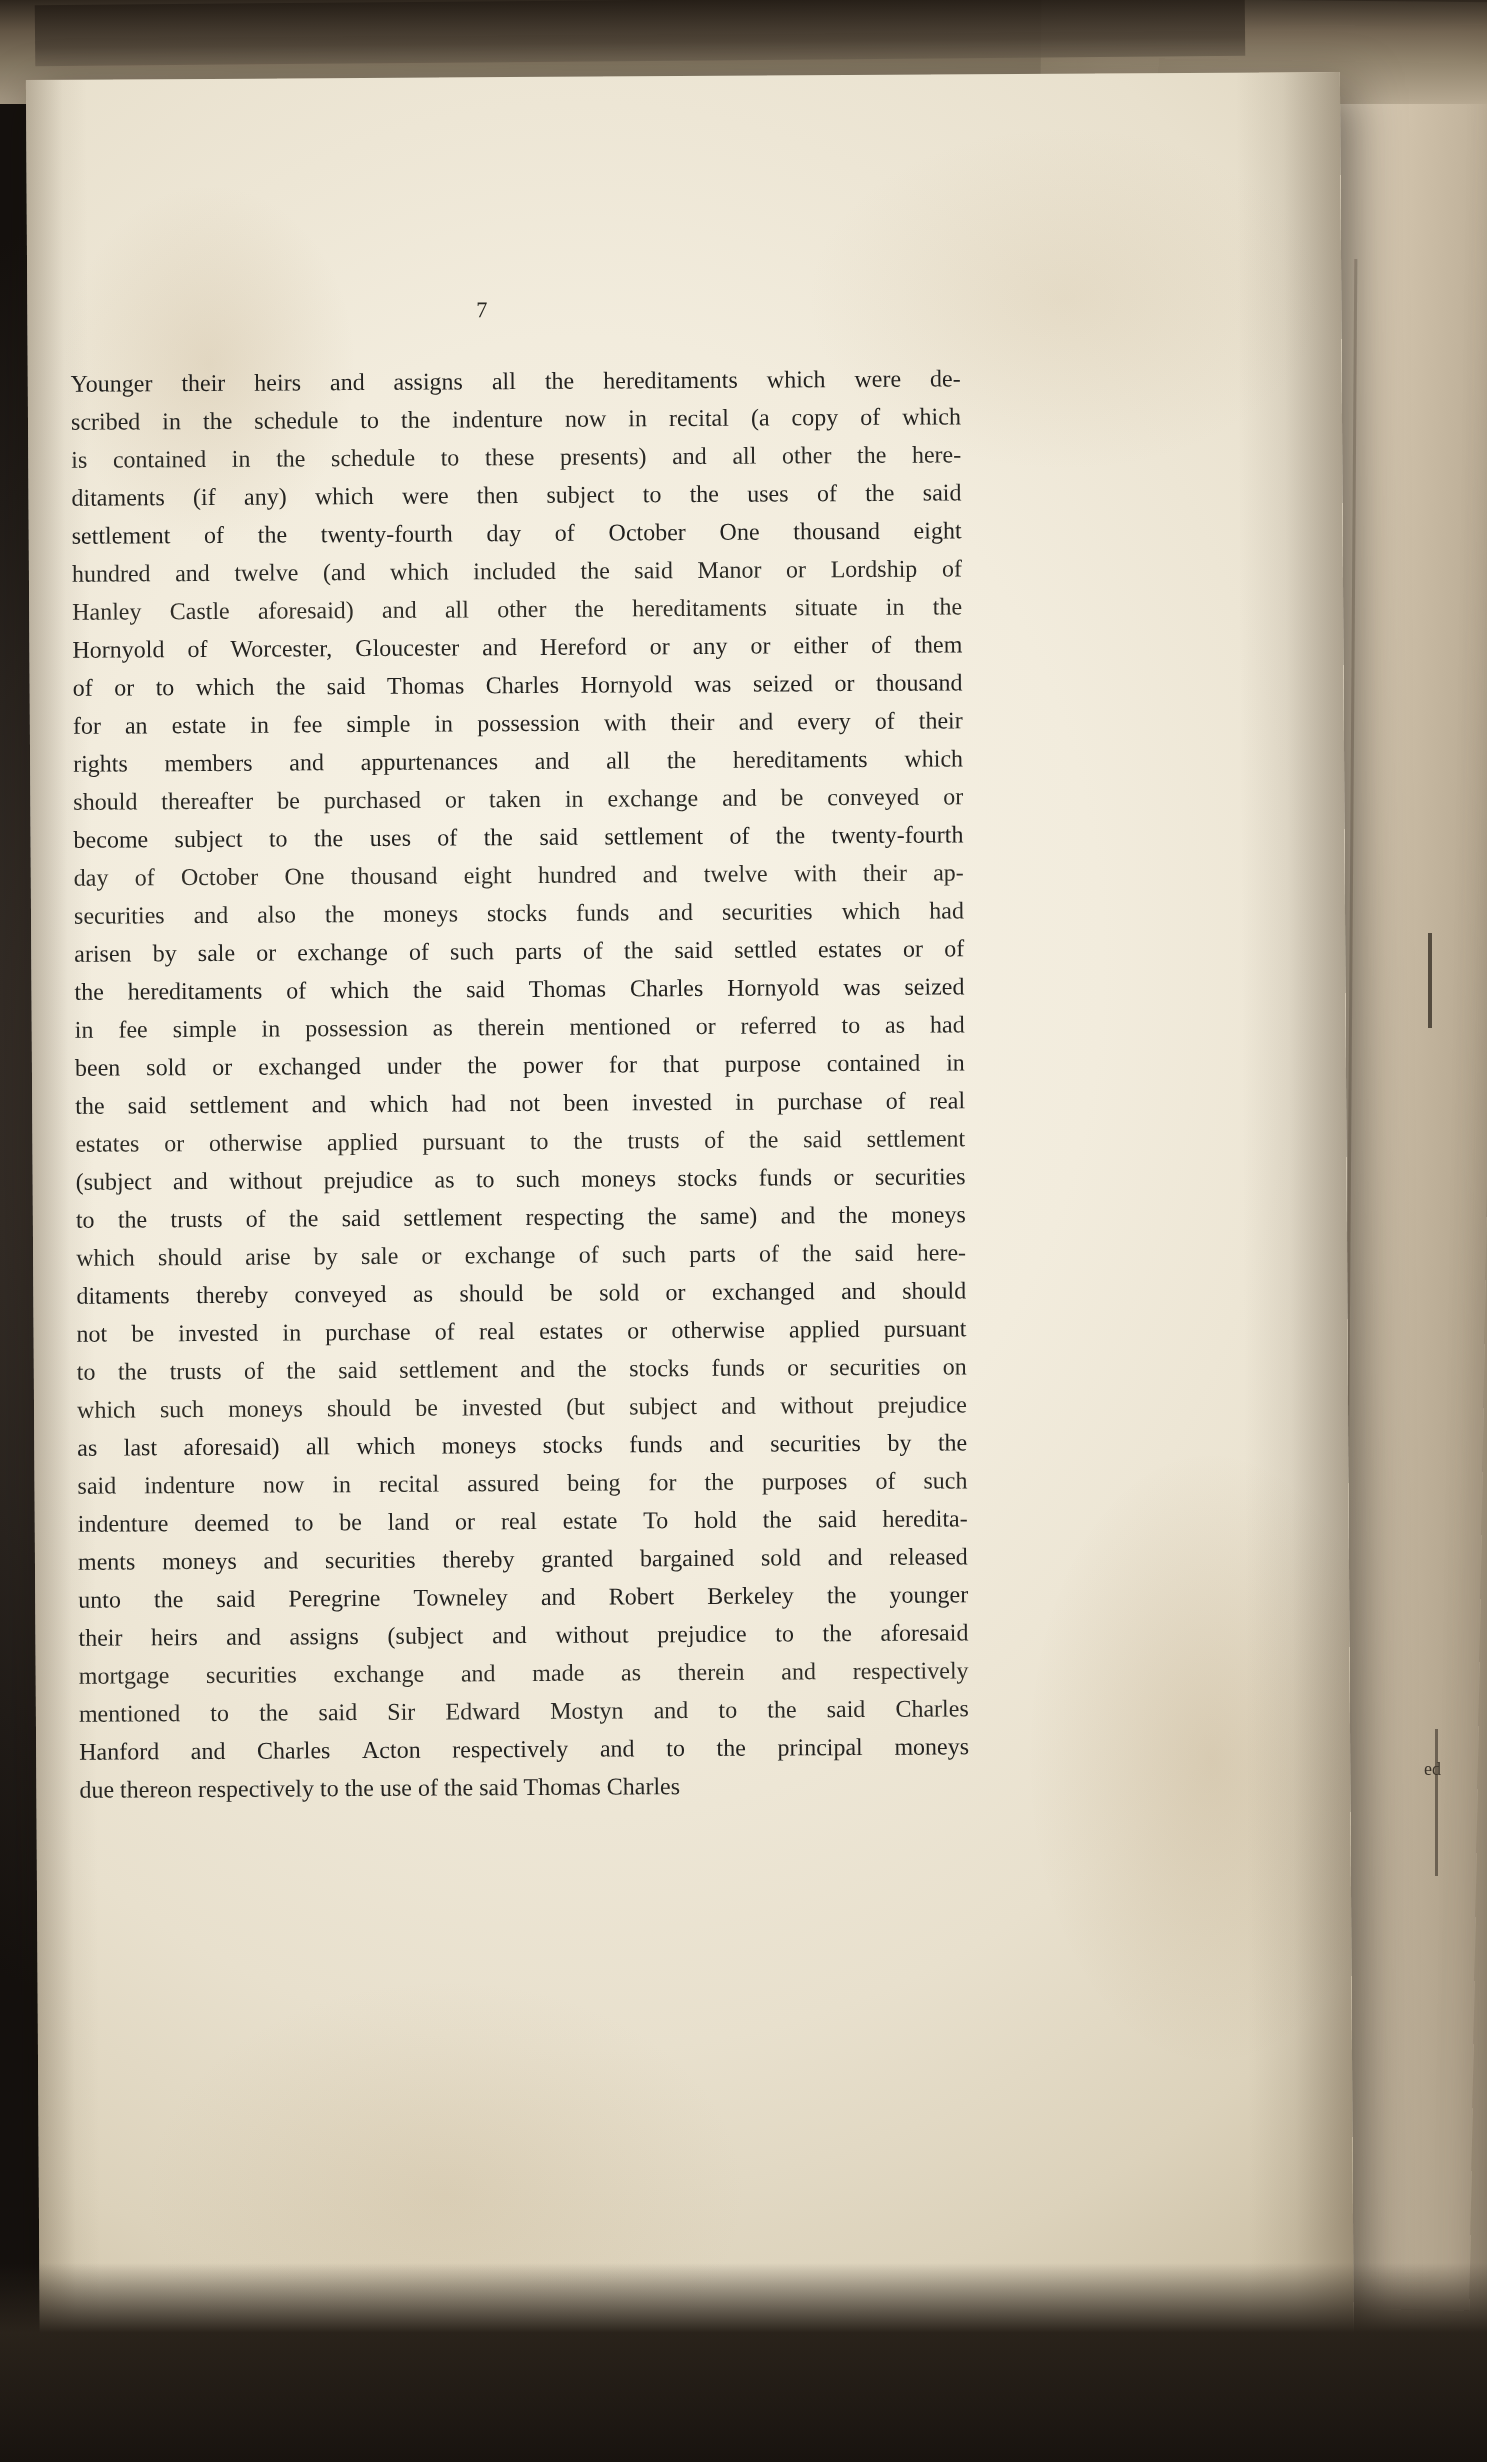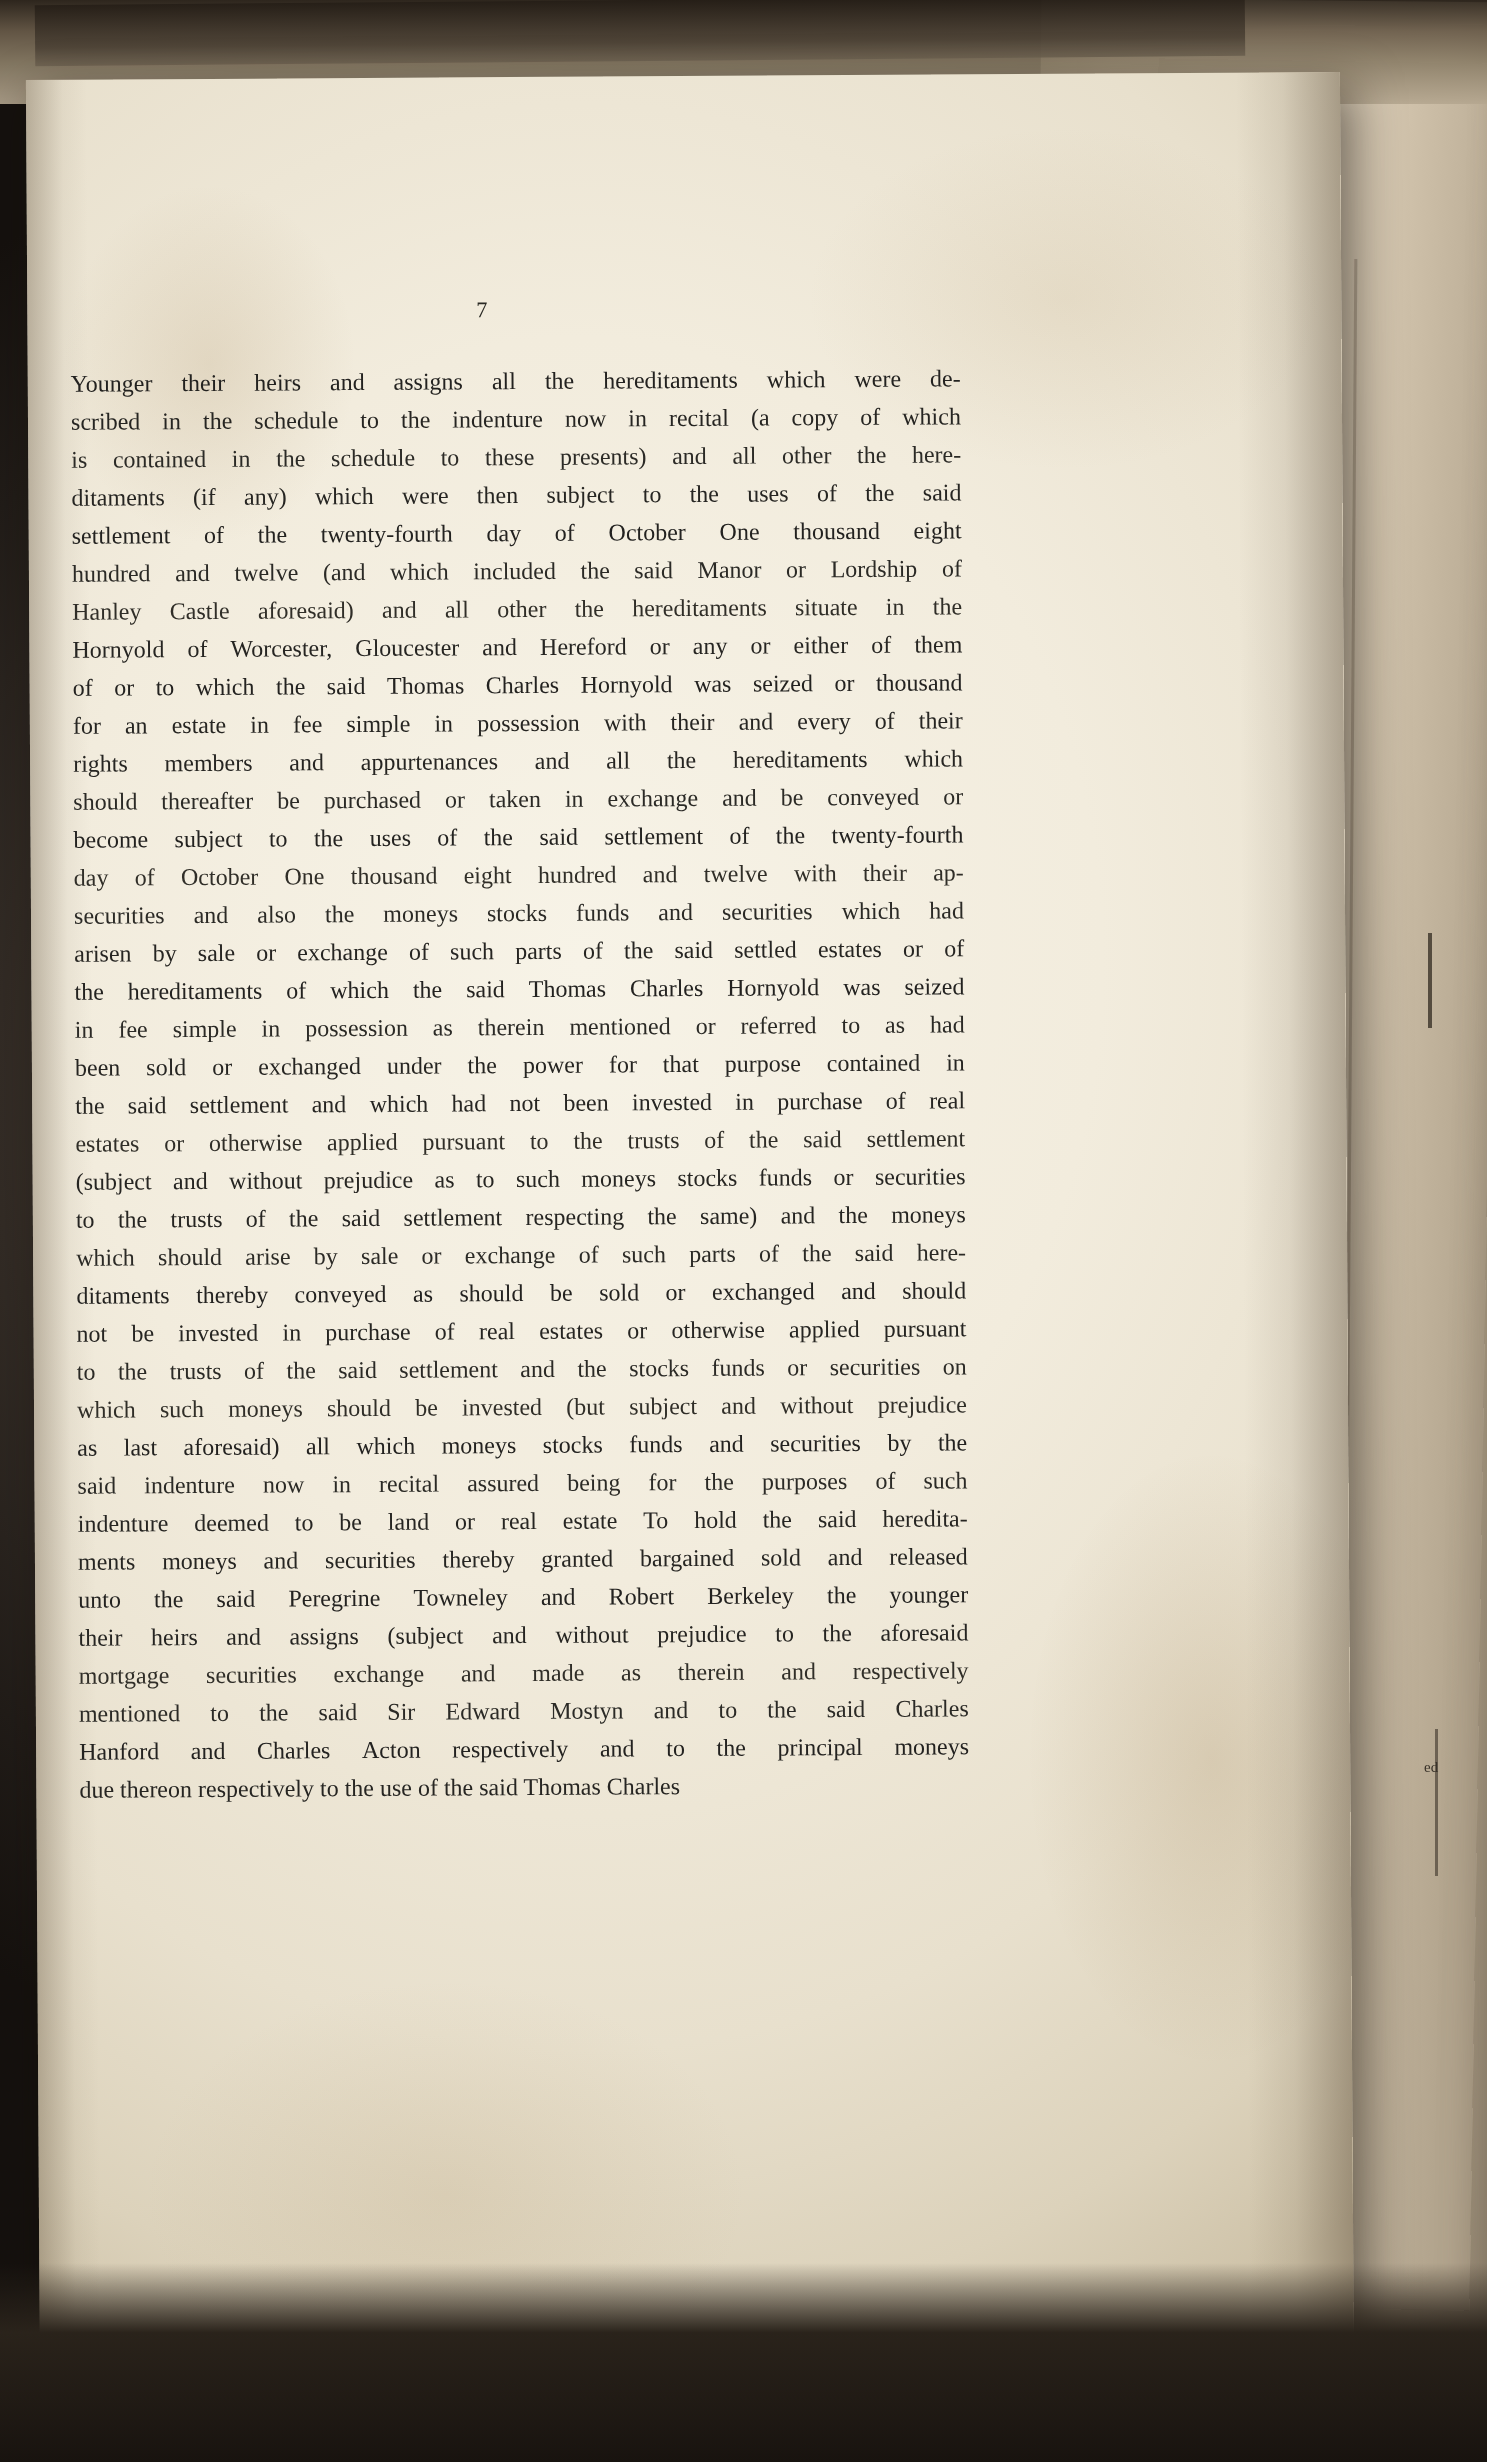--- a/index.html
+++ b/index.html
@@ -153,21 +153,21 @@
   .line:nth-child(4n+1) { color: #232220; }
   .line:nth-child(7n)   { color: #302e28; }
 
   
 
   
   .side-mark {
     position: absolute;
     color: #3a332a;
     font-family: "Liberation Serif", serif;
-    font-size: 15px;
+    font-size: 18px;
     text-align: center;
   }
 </style>
 </head>
 <body>
 
 <div id="scan">
 
   <div id="stack-a" class="stack"></div>
   <div id="stack-b" class="stack"></div>

